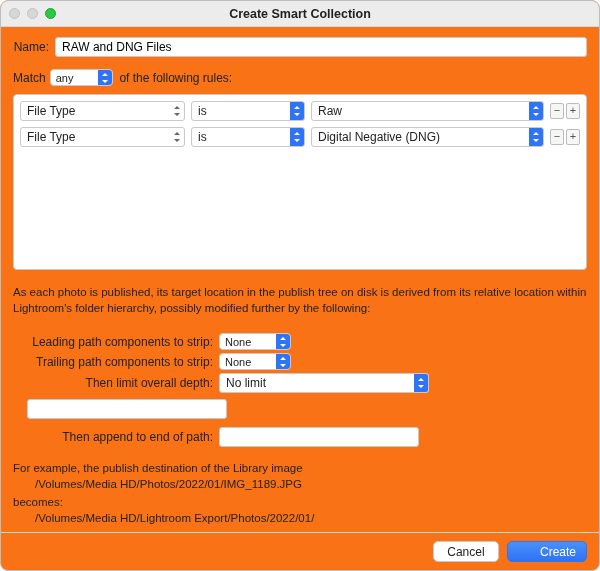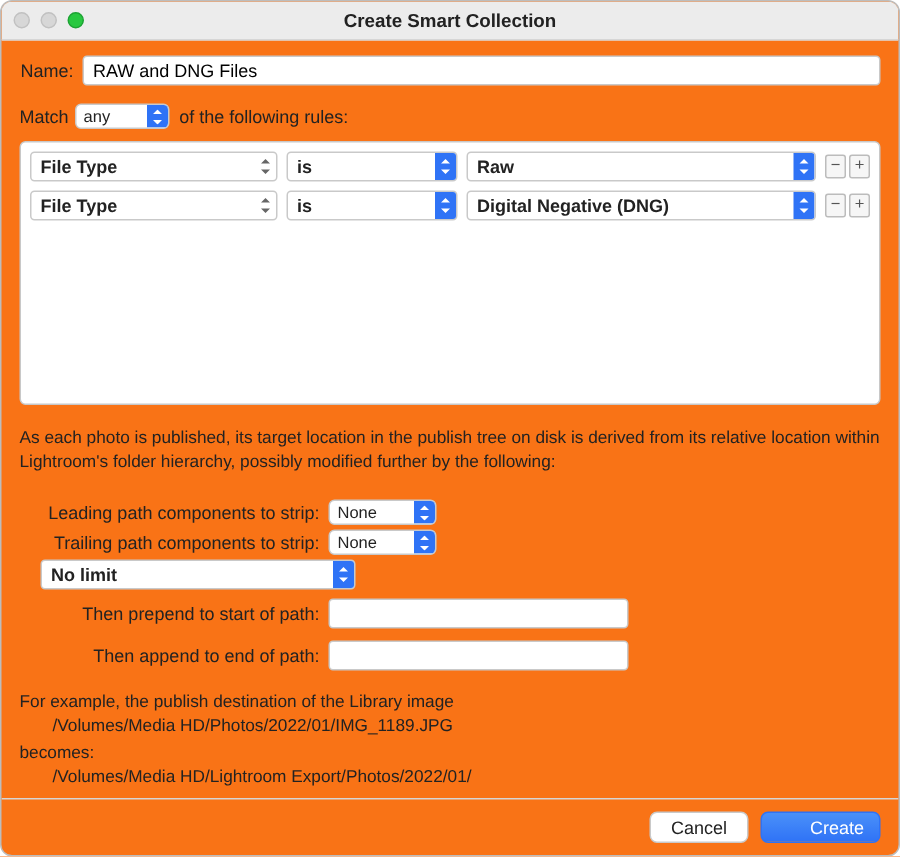--- a/index.html
+++ b/index.html
@@ -97,21 +97,21 @@
   .inline-select, .wide-select {
     display: flex;
     align-items: center;
     background: #fff;
     border: 1px solid #c9c9c9;
     border-radius: 3px;
     height: 20px;
     font-size: 12px;
     overflow: hidden;
   }
-  .inline-select .sel-text, .wide-select .sel-text { padding: 0 6px; flex: 1; font-weight: bold; }
+  .inline-select .sel-text, .wide-select .sel-text { padding: 0 6px; flex: 1; }
   .inline-select .caret {
     width: 14px; display:flex; align-items:center; justify-content:center; color:#555;
   }
   .col-attr { width: 165px; }
   .col-op   { width: 114px; }
   .col-val  { flex: 1; }
   .stepper-cluster { display:flex; gap:2px; }
   .step-btn {
     width: 14px; height: 16px;
     background: #f6f6f6;
@@ -279,31 +279,31 @@
         <span class="mini-select opt-sel-small">
           <span class="sel-text">None</span>
           <span class="sel-btn">
               <svg viewBox="0 0 8 10">
                 <path d="M4 0 L7 3 H1 Z M4 10 L1 7 H7 Z"></path>
               </svg>
             </span>
         </span>
       </div>
       <div class="opt-row">
+        <div class="opt-label">Then limit overall depth:</div>
         <div class="wide-select">
           <span class="sel-text">No limit</span>
           <span class="sel-btn">
               <svg viewBox="0 0 8 10">
                 <path d="M4 0 L7 3 H1 Z M4 10 L1 7 H7 Z"></path>
               </svg>
             </span>
         </div>
       </div>
       <div class="opt-row" style="margin-top:6px">
-        <div class="opt-label">Then prepend to start of path:</div>
         <input class="opt-input" value="" style="">
       </div>
       <div class="opt-row" style="margin-top:8px">
         <div class="opt-label">Then append to end of path:</div>
         <input class="opt-input" value="" style="">
       </div>
     </div>
 
     <div class="example">
       <div>For example, the publish destination of the Library image</div>

